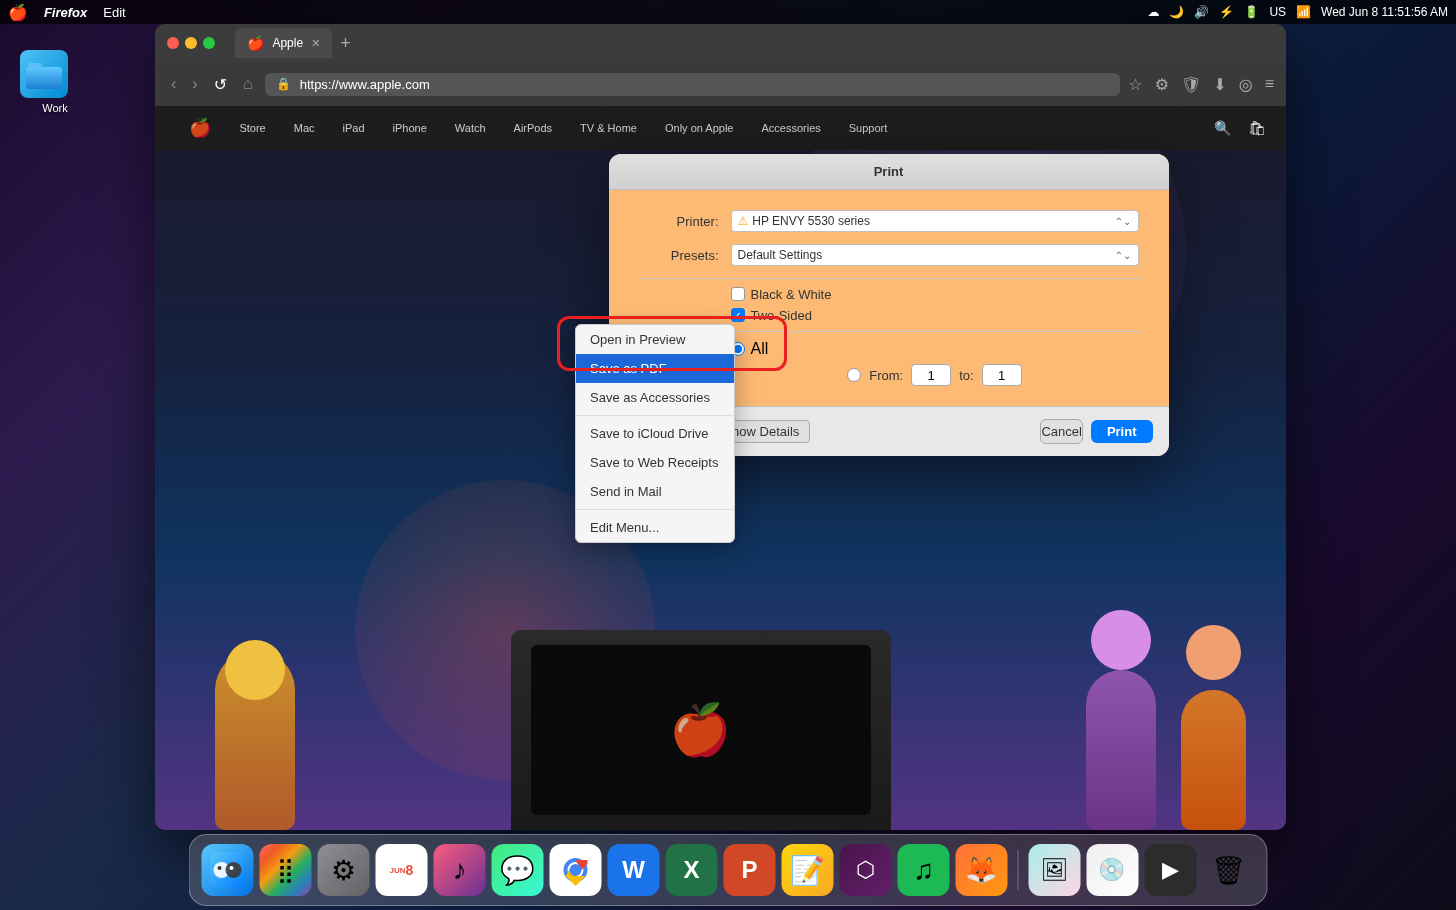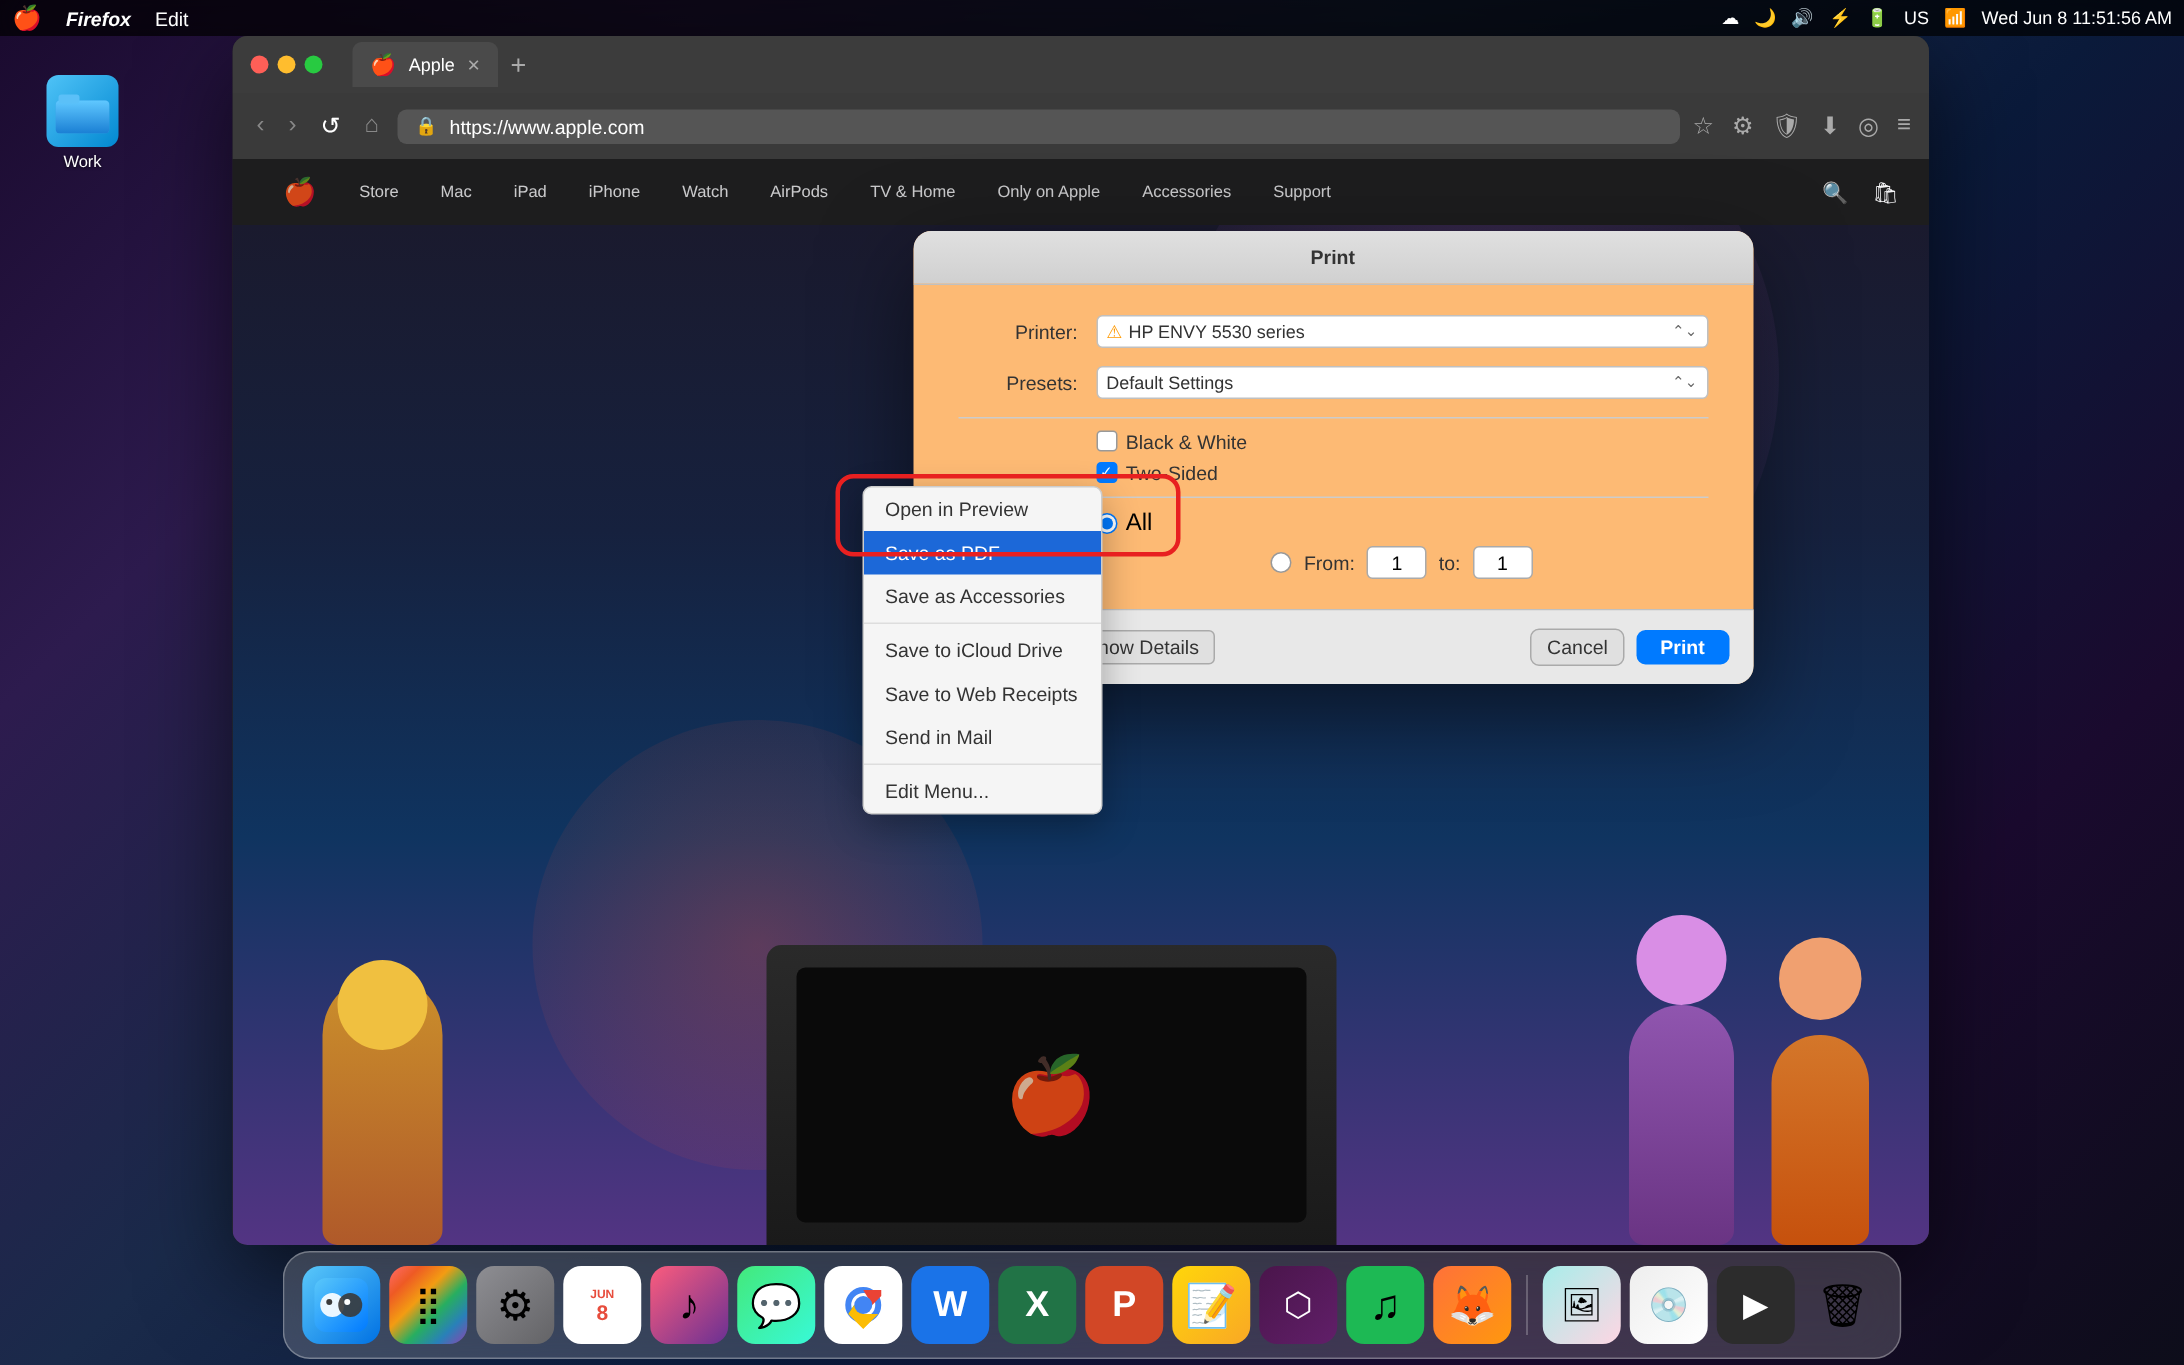--- a/index.html
+++ b/index.html
@@ -19,21 +19,20 @@
       position: relative;
     }
 
     
     .desktop-icon {
       position: absolute;
       top: 30px;
       left: 20px;
       display: flex;
       flex-direction: column;
-      align-items: center;
       gap: 4px;
       cursor: pointer;
       width: 70px;
     }
     .desktop-icon .icon-img {
       width: 48px;
       height: 48px;
       background: linear-gradient(135deg, #4fc3f7, #0288d1);
       border-radius: 8px;
       display: flex;
@@ -402,21 +401,21 @@
       background: #e0e0e0;
       border: 1px solid #aaa;
       border-radius: 4px;
       font-size: 13px;
       color: #333;
       cursor: pointer;
       margin-left: 4px;
     }
     .cancel-btn {
       margin-left: auto;
-      padding: 4px 10px;
+      padding: 4px 0;
       background: #e0e0e0;
       border: 1px solid #aaa;
       border-radius: 6px;
       font-size: 13px;
       color: #333;
       cursor: pointer;
     }
     .print-btn {
       margin-left: 8px;
       padding: 4px 16px;
@@ -732,21 +731,21 @@
         <circle cx="12" cy="18" r="8" fill="#fff" opacity="0.9"></circle>
         <circle cx="24" cy="18" r="8" fill="#3a3a3a" opacity="0.9"></circle>
         <circle cx="10" cy="16" r="2" fill="#3a3a3a"></circle>
         <circle cx="22" cy="16" r="2" fill="#fff"></circle>
       </svg>
     </div>
     <div class="dock-item" style="background:linear-gradient(135deg,#ff6b6b,#ee5a24,#f39c12,#27ae60,#2980b9,#8e44ad);border-radius:12px;">
       <span style="font-size:24px;">⣿</span>
     </div>
     <div class="dock-item dock-settings">⚙</div>
-    <div class="dock-item" style="background:white;color:#e74c3c;border-radius:12px;flex-direction:column;font-size:14px;font-weight:bold;">
+    <div class="dock-item" style="background:white;color:#e74c3c;border-radius:12px;flex-direction:row;font-size:14px;font-weight:bold;">
       <span style="font-size:8px;color:#e74c3c;text-transform:uppercase;">JUN</span>
       <span>8</span>
     </div>
     <div class="dock-item dock-music">♪</div>
     <div class="dock-item dock-messages" style="background:linear-gradient(135deg,#43e97b,#38f9d7);border-radius:12px;">💬</div>
     <div class="dock-item" style="background:white;border-radius:12px;">
       <svg width="32" height="32" viewBox="0 0 32 32">
         <circle cx="16" cy="16" r="16" fill="white"></circle>
         <circle cx="16" cy="16" r="10" fill="none" stroke="#4285f4" stroke-width="4"></circle>
         <path d="M16 6 L28 6 L28 10 L22 16 Z" fill="#ea4335"></path>

